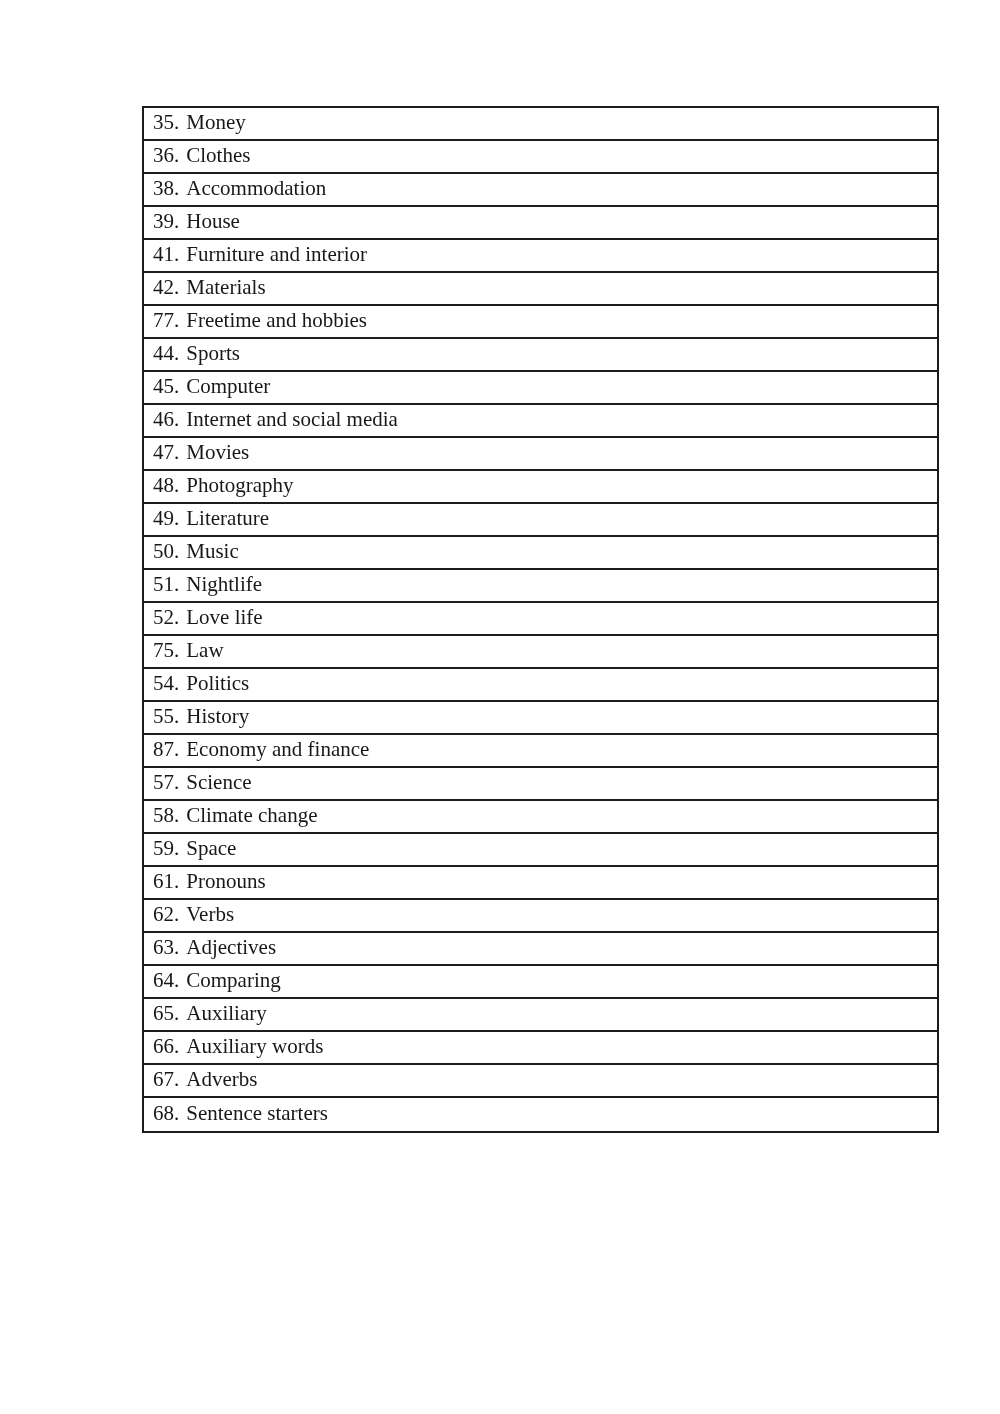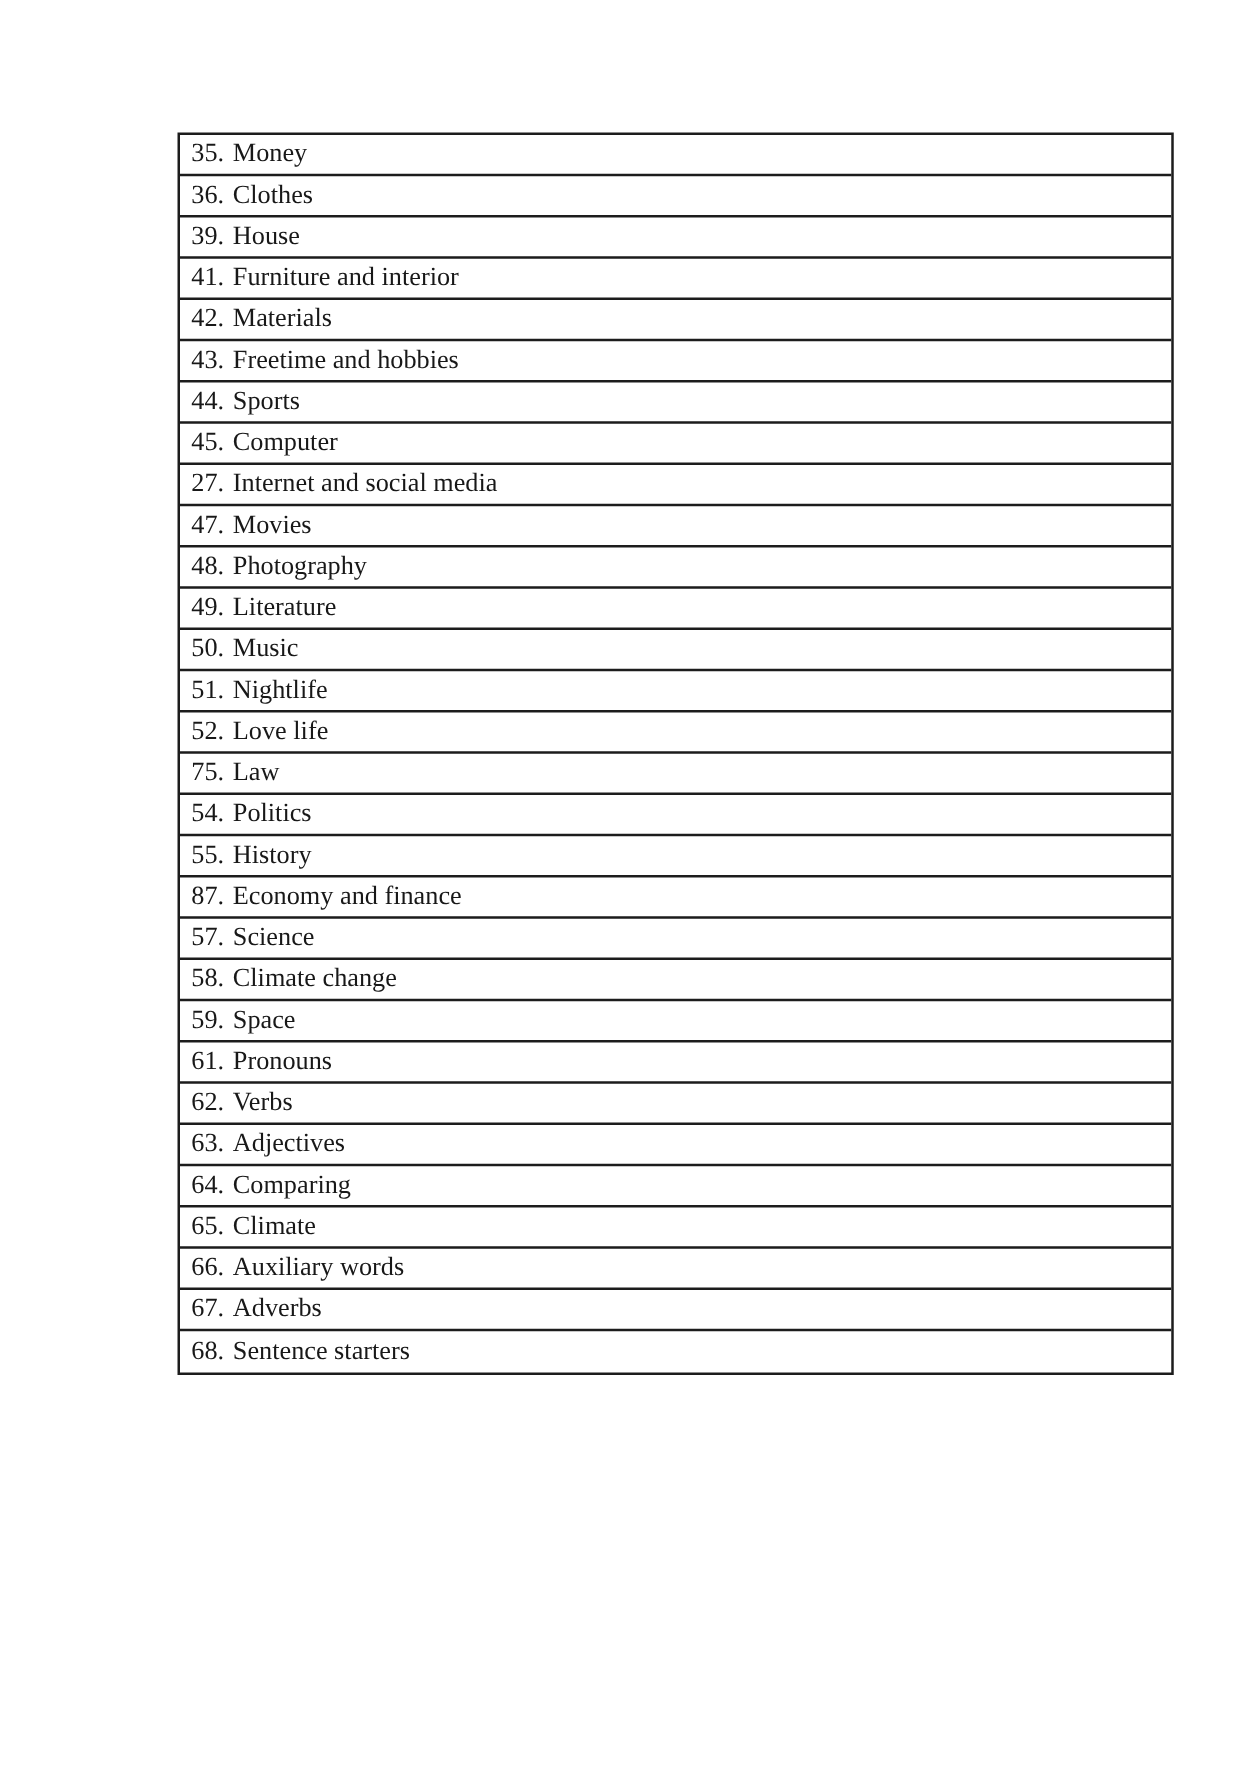--- a/index.html
+++ b/index.html
@@ -52,45 +52,49 @@
   <div class="toc-table">
     <div class="row">
         <span class="num">35.</span>
         <span class="lbl">Money</span>
       </div>
     <div class="row">
         <span class="num">36.</span>
         <span class="lbl">Clothes</span>
       </div>
     <div class="row">
+        <span class="num">38.</span>
+        <span class="lbl">Accommodation</span>
+      </div>
+    <div class="row">
         <span class="num">39.</span>
         <span class="lbl">House</span>
       </div>
     <div class="row">
         <span class="num">41.</span>
         <span class="lbl">Furniture and interior</span>
       </div>
     <div class="row">
         <span class="num">42.</span>
         <span class="lbl">Materials</span>
       </div>
     <div class="row">
-        <span class="num">43.</span>
+        <span class="num">77.</span>
         <span class="lbl">Freetime and hobbies</span>
       </div>
     <div class="row">
         <span class="num">44.</span>
         <span class="lbl">Sports</span>
       </div>
     <div class="row">
         <span class="num">45.</span>
         <span class="lbl">Computer</span>
       </div>
     <div class="row">
-        <span class="num">27.</span>
+        <span class="num">46.</span>
         <span class="lbl">Internet and social media</span>
       </div>
     <div class="row">
         <span class="num">47.</span>
         <span class="lbl">Movies</span>
       </div>
     <div class="row">
         <span class="num">48.</span>
         <span class="lbl">Photography</span>
       </div>
@@ -149,21 +153,21 @@
     <div class="row">
         <span class="num">63.</span>
         <span class="lbl">Adjectives</span>
       </div>
     <div class="row">
         <span class="num">64.</span>
         <span class="lbl">Comparing</span>
       </div>
     <div class="row">
         <span class="num">65.</span>
-        <span class="lbl">Climate</span>
+        <span class="lbl">Auxiliary</span>
       </div>
     <div class="row">
         <span class="num">66.</span>
         <span class="lbl">Auxiliary words</span>
       </div>
     <div class="row">
         <span class="num">67.</span>
         <span class="lbl">Adverbs</span>
       </div>
     <div class="row">

